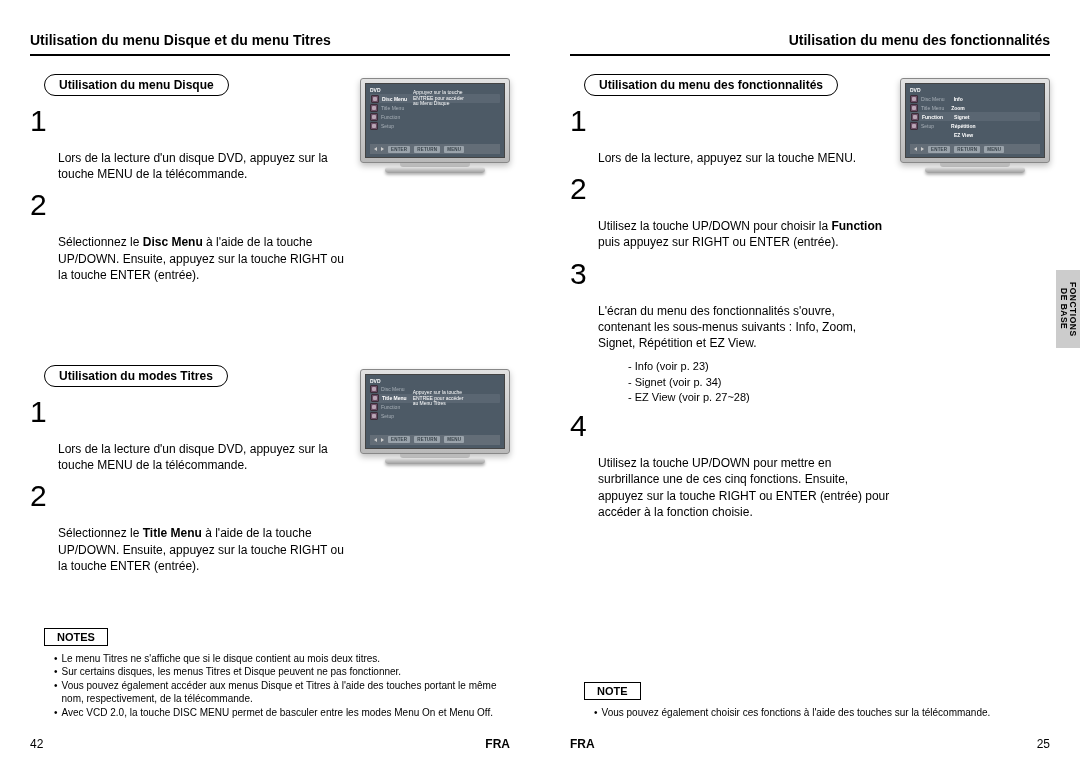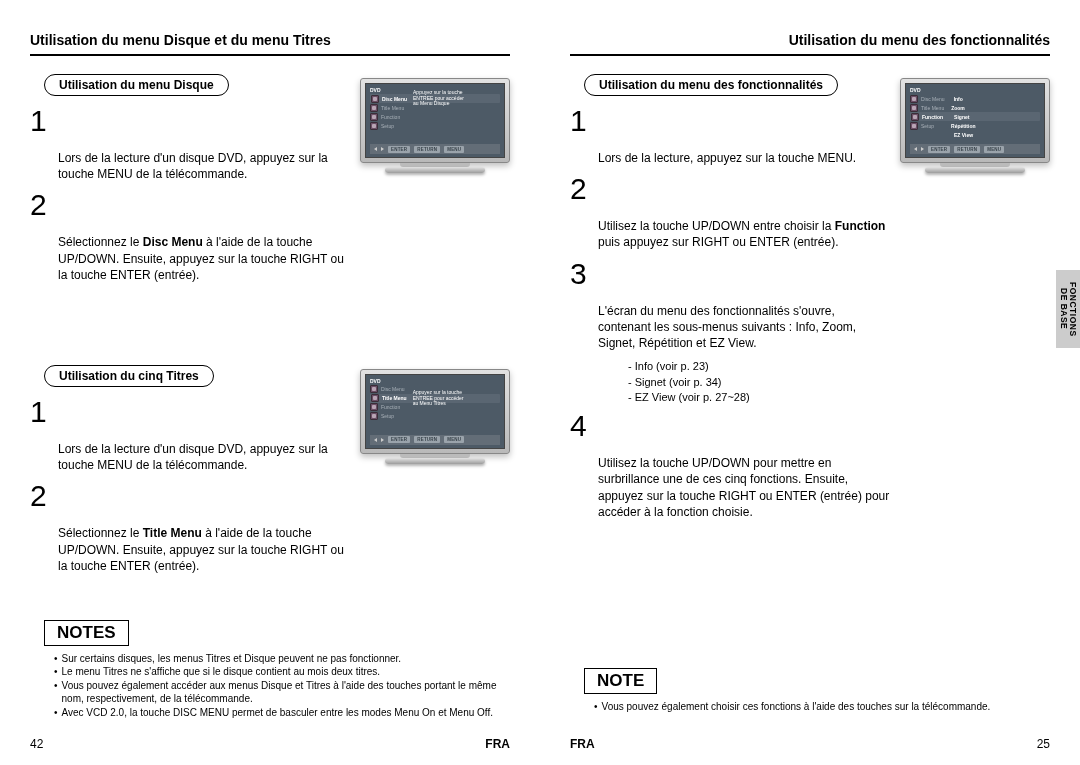--- a/index.html
+++ b/index.html
@@ -62,21 +62,21 @@
   .sublist {
     font-size: 11px;
     margin-left: 58px;
     margin-top: 2px;
     line-height: 1.4;
   }
   .notes-label {
     display: inline-block;
     border: 1.5px solid #000;
     font-weight: bold;
-    font-size: 17px;
+    font-size: 11px;
     padding: 2px 12px;
     margin: 0 0 6px 14px;
   }
   .notes-list {
     font-size: 10px;
     line-height: 1.35;
     margin-left: 24px;
     margin-right: 8px;
   }
   .notes-list .bline { display: flex; }
@@ -208,21 +208,21 @@
         </div>
           </div>
         <div class="tv-base1"></div>
           <div class="tv-base2"></div>
       </div>
     </div>
 
     <div style="height:70px"></div>
 
     <div class="section-block">
-      <div class="section-pill">Utilisation du cinq Titres</div>
+      <div class="section-pill">Utilisation du modes Titres</div>
       <div class="step-list">
         <div class="step">
           <div class="stepnum">1</div>
           <div class="steptxt">Lors de la lecture d'un disque DVD, appuyez sur la touche MENU de la télécommande.</div>
         </div>
         <div class="step">
           <div class="stepnum">2</div>
           <div class="steptxt"><span>Sélectionnez le </span><b>Title Menu</b><span> à l'aide de la touche UP/DOWN. Ensuite, appuyez sur la touche RIGHT ou la touche ENTER (entrée).</span></div>
         </div>
       </div>
@@ -263,24 +263,24 @@
           </div>
         <div class="tv-base1"></div>
           <div class="tv-base2"></div>
       </div>
     </div>
 
     <div style="position:absolute; bottom:46px; left:30px; right:30px;">
       <div class="notes-label">NOTES</div>
       <div class="notes-list">
         <div class="bline">
+            <span>Le menu Titres ne s'affiche que si le disque contient au mois deux titres.</span>
+          </div>
+        <div class="bline">
             <span>Sur certains disques, les menus Titres et Disque peuvent ne pas fonctionner.</span>
-          </div>
-        <div class="bline">
-            <span>Le menu Titres ne s'affiche que si le disque contient au mois deux titres.</span>
           </div>
         <div class="bline">
             <span>Vous pouvez également accéder aux menus Disque et Titres à l'aide des touches portant le même nom, respectivement, de la télécommande.</span>
           </div>
         <div class="bline">
             <span>Avec VCD 2.0, la touche DISC MENU permet de basculer entre les modes Menu On et Menu Off.</span>
           </div>
       </div>
     </div>
 
@@ -295,21 +295,21 @@
 
     <div class="section-block">
       <div class="section-pill">Utilisation du menu des fonctionnalités</div>
       <div class="step-list">
         <div class="step">
           <div class="stepnum">1</div>
           <div class="steptxt">Lors de la lecture, appuyez sur la touche MENU.</div>
         </div>
         <div class="step">
           <div class="stepnum">2</div>
-          <div class="steptxt"><span>Utilisez la touche UP/DOWN  entre choisir la </span><b>Function</b><span> puis appuyez sur RIGHT ou ENTER (entrée).</span></div>
+          <div class="steptxt"><span>Utilisez la touche UP/DOWN  pour choisir la </span><b>Function</b><span> puis appuyez sur RIGHT ou ENTER (entrée).</span></div>
         </div>
         <div class="step">
           <div class="stepnum">3</div>
           <div class="steptxt">L'écran du menu des fonctionnalités s'ouvre, contenant les sous-menus suivants : Info, Zoom, Signet, Répétition et EZ View.</div>
         </div>
       </div>
       <div class="sublist">
         <div>- Info (voir p. 23)</div>
         <div>- Signet (voir p. 34)</div>
         <div>- EZ View (voir p. 27~28)</div>
@@ -357,21 +357,21 @@
                 <div class="btn">RETURN</div>
                 <div class="btn">MENU</div>
               </div>
         </div>
           </div>
         <div class="tv-base1"></div>
           <div class="tv-base2"></div>
       </div>
     </div>
 
-    <div style="position:absolute; bottom:52px; left:30px; right:30px;">
+    <div style="position:absolute; bottom:46px; left:30px; right:30px;">
       <div class="notes-label">NOTE</div>
       <div class="notes-list">
         <div class="bline">
             <span>Vous pouvez également choisir ces fonctions à l'aide des touches sur la télécommande.</span>
           </div>
       </div>
     </div>
 
     <div class="side-tab">
       <span style="white-space:pre;">FONCTIONS

